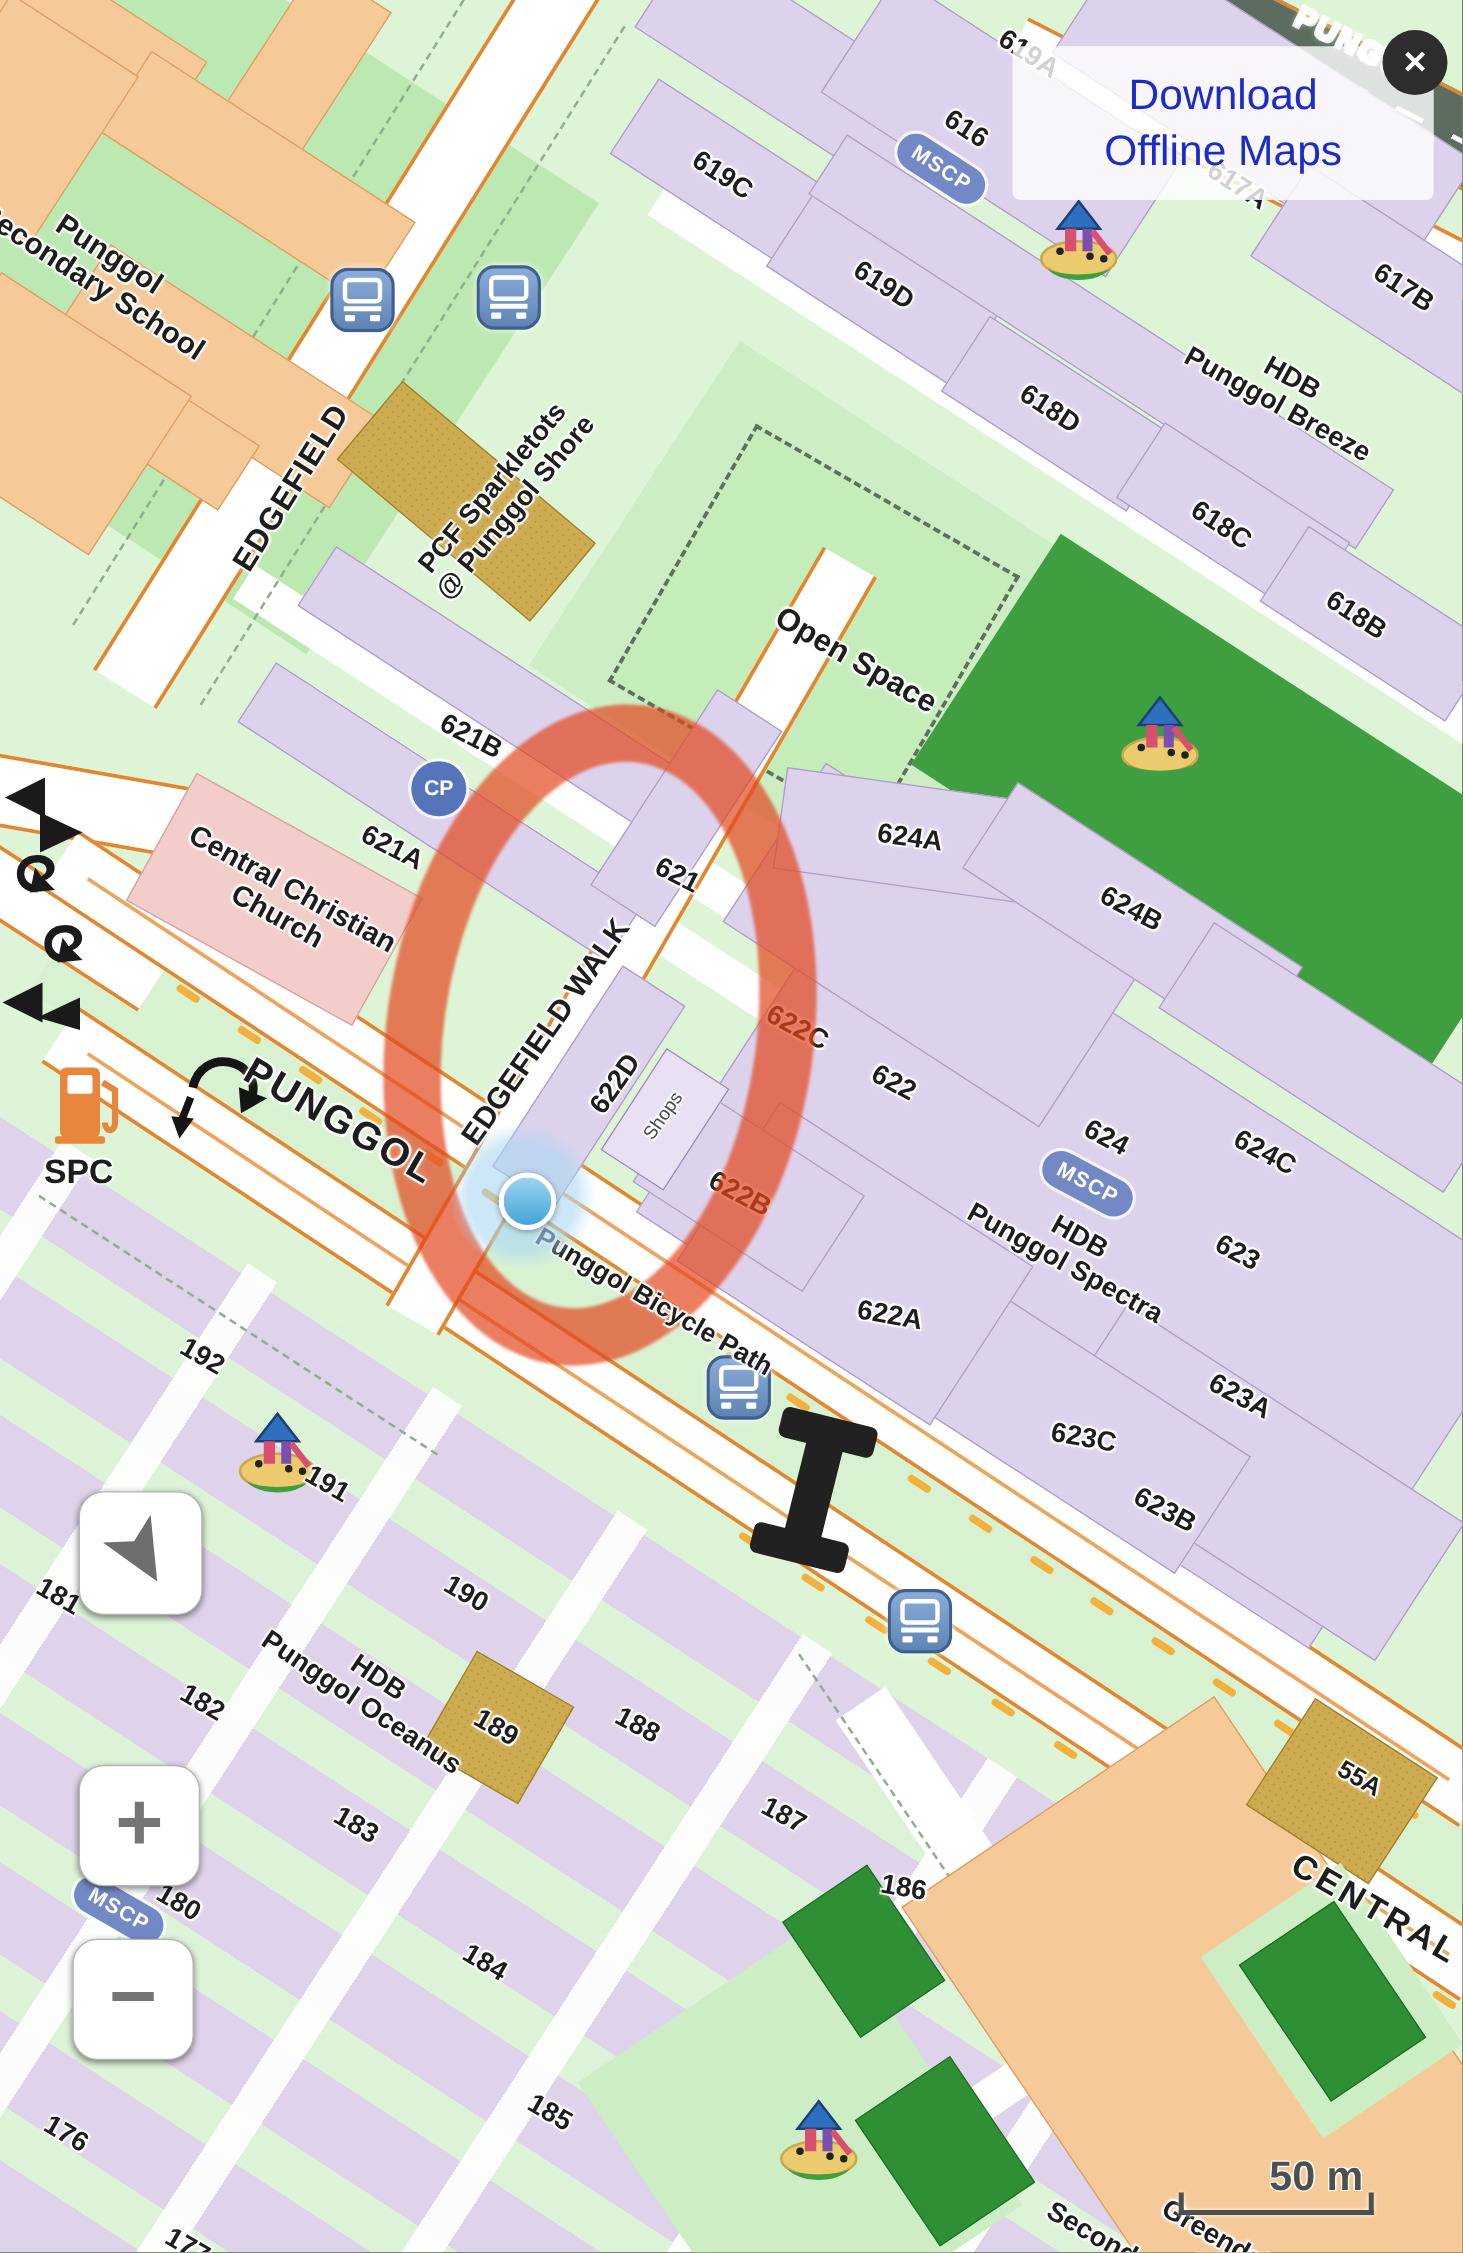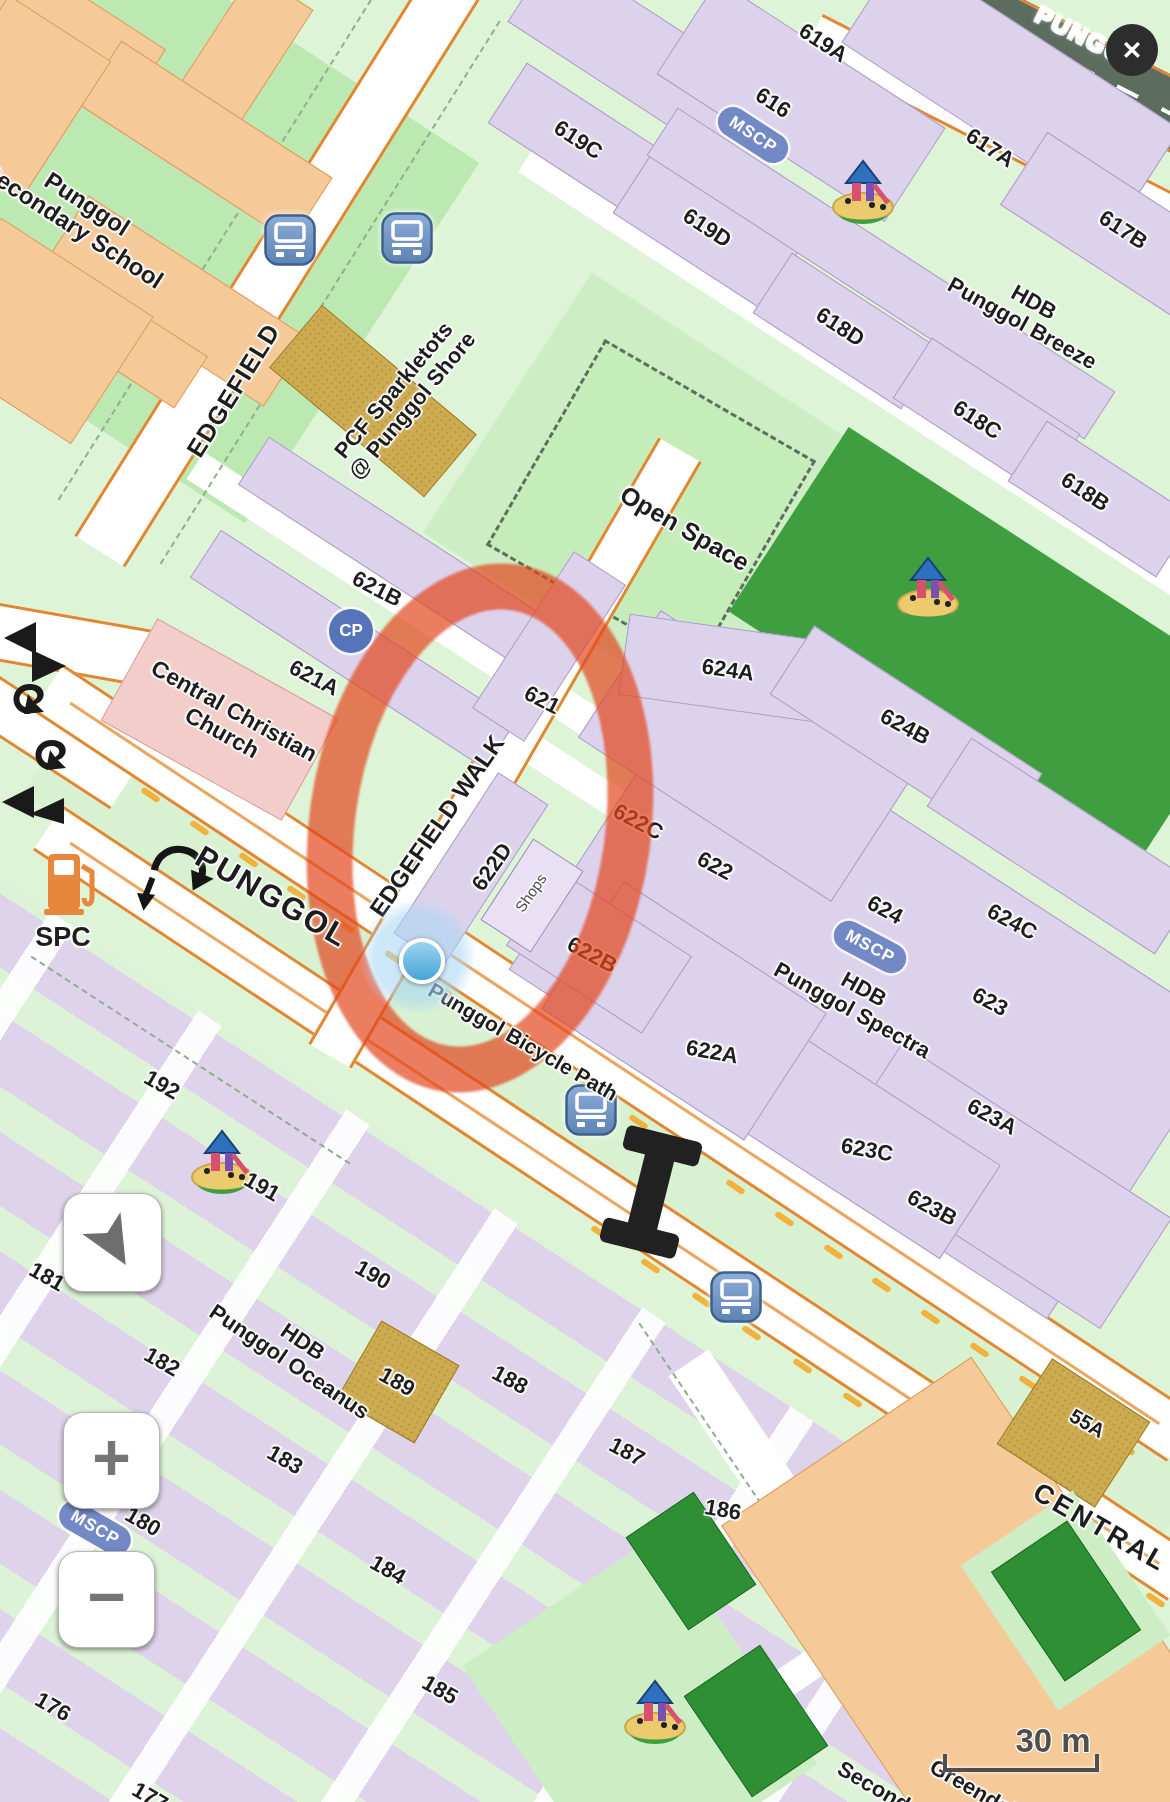--- a/index.html
+++ b/index.html
@@ -496,30 +496,34 @@
     <path d="M2 74 L12 90 L20 72 Z" fill="#151515"></path>
   </svg>
 
   <svg class="svgwrap" style="left:42px;top:850px" width="58" height="66" viewBox="0 0 58 66">
     <rect x="6" y="4" width="32" height="56" rx="5" fill="#e8873c"></rect>
     <rect x="12" y="10" width="20" height="15" rx="2" fill="#fff"></rect>
     <path d="M40 16 L50 22 L50 48 C50 56 42 56 42 48" fill="none" stroke="#e8873c" stroke-width="5"></path>
     <rect x="2" y="59" width="40" height="6" rx="2" fill="#e8873c"></rect>
   </svg>
 
+  <div class="panel">
+    <div>Download</div>
+    <div>Offline Maps</div>
+  </div>
   <div class="xbtn">✕</div>
 
   <div class="ctl" style="left:63px;top:1193px;width:97px;height:97px">
     <svg width="58" height="58" viewBox="0 0 100 100" style="transform:rotate(150deg)">
       <path d="M50 6 L88 90 L50 70 L12 90 Z" fill="#6e6e6e"></path>
     </svg>
   </div>
   <div class="ctl" style="left:63px;top:1412px;width:95px;height:95px">
     <span class="glyph">+</span>
   </div>
   <div class="ctl" style="left:58px;top:1551px;width:95px;height:95px">
     <span class="glyph">−</span>
   </div>
 
-  <div class="scaletxt">30 m</div>
+  <div class="scaletxt">50 m</div>
   <div class="scalebar"></div>
 
 </div>
 
 </body></html>

